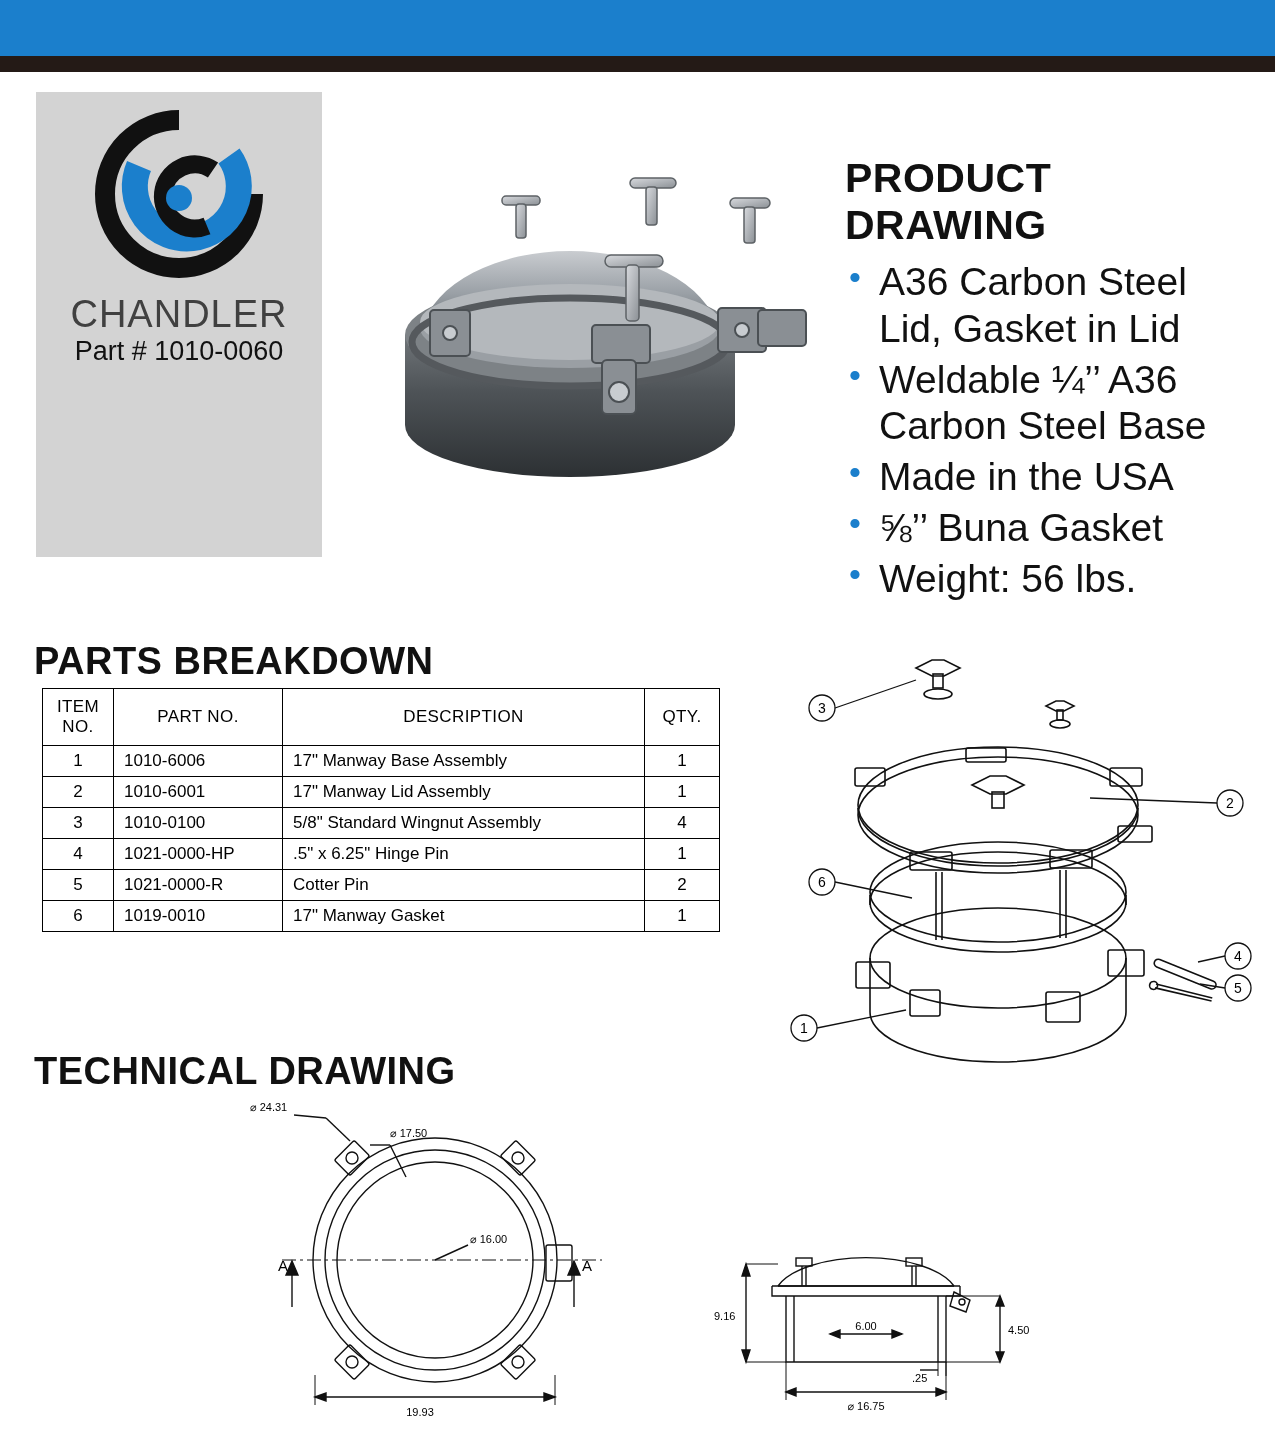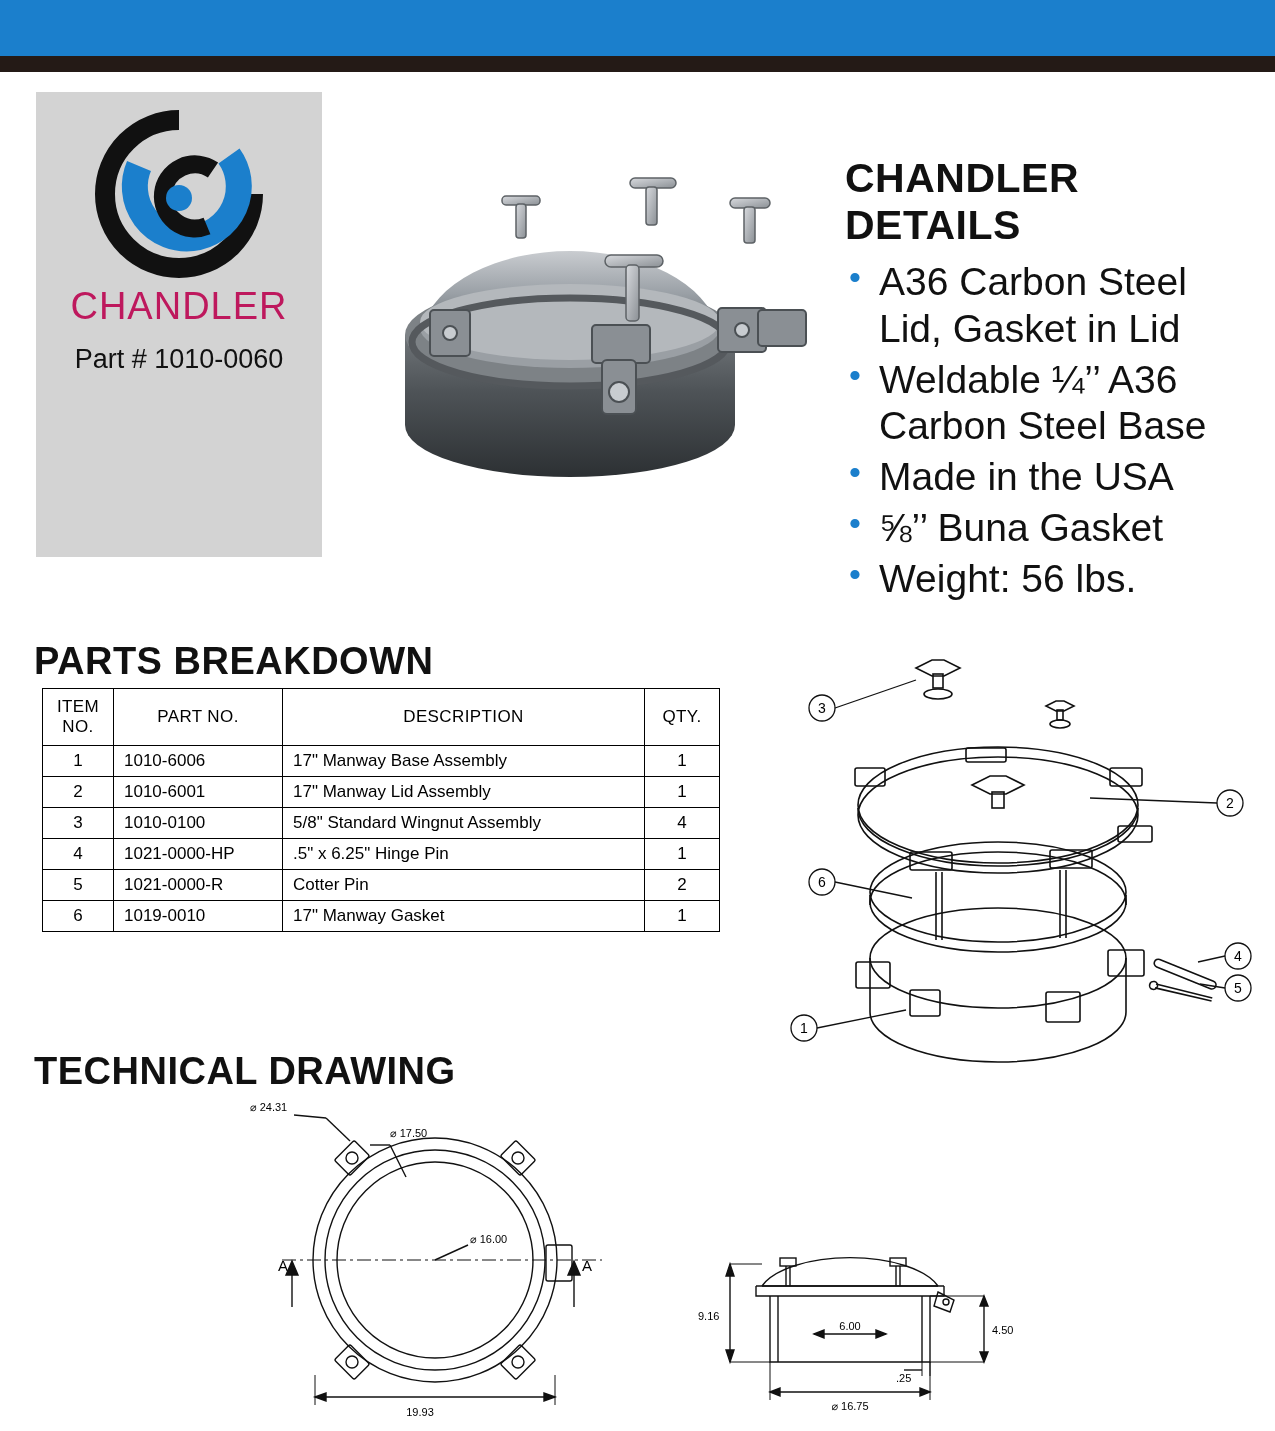--- a/index.html
+++ b/index.html
@@ -40,35 +40,34 @@
   }
   .logo-mark {
     position: relative;
     width: 200px; height: 175px;
     margin: 14px auto 0 auto;
   }
   .brand-name {
     font-family: "Liberation Sans", sans-serif;
     font-size: 38px;
     letter-spacing: 1px;
-    color: #be185d;
-    margin-top: 4px;
+    color: #404040;
+    margin-top: 12px;
   }
   .brand-sub {
     font-size: 30px;
     font-weight: bold;
     color: #1b7fcc;
     line-height: 1.17;
     margin-top: 12px;
     letter-spacing: 0.5px;
   }
   .brand-part {
     font-size: 27px;
     color: #111;
-    margin-top: 16px;
   }
 
   
   .product-photo {
     position: absolute;
     left: 330px; top: 160px;
     width: 500px; height: 330px;
   }
 
   
@@ -151,21 +150,21 @@
     width: 500px; height: 430px;
   }
   
   .tech-front {
     position: absolute;
     left: 230px; top: 1075px;
     width: 420px; height: 345px;
   }
   .tech-side {
     position: absolute;
-    left: 690px; top: 1230px;
+    left: 706px; top: 1230px;
     width: 330px; height: 185px;
   }
   svg text {
     font-family: "Liberation Sans", sans-serif;
     fill: #000;
   }
 </style>
 </head>
 <body>
 
@@ -238,21 +237,21 @@
       <rect x="262" y="165" width="58" height="38" rx="4"></rect>
       <rect x="272" y="200" width="34" height="54" rx="5"></rect>
     </g>
     <circle cx="120" cy="173" r="7" fill="#c8ccd0" stroke="#4b5054" stroke-width="2"></circle>
     <circle cx="412" cy="170" r="7" fill="#c8ccd0" stroke="#4b5054" stroke-width="2"></circle>
     <circle cx="289" cy="232" r="10" fill="#c8ccd0" stroke="#4b5054" stroke-width="2"></circle>
   </svg>
 </div>
 
 <div class="details">
-  <h2>CHANDLER DETAILS</h2>
+  <h2>PRODUCT DRAWING</h2>
   <ul>
     <li>A36 Carbon Steel Lid, Gasket in Lid</li>
     <li>Weldable ¼’’ A36 Carbon Steel Base</li>
     <li>Made in the USA</li>
     <li>⅝’’ Buna Gasket</li>
     <li>Weight: 56 lbs.</li>
   </ul>
 </div>
 
 <div class="section-title" id="parts-heading">PARTS BREAKDOWN</div>

